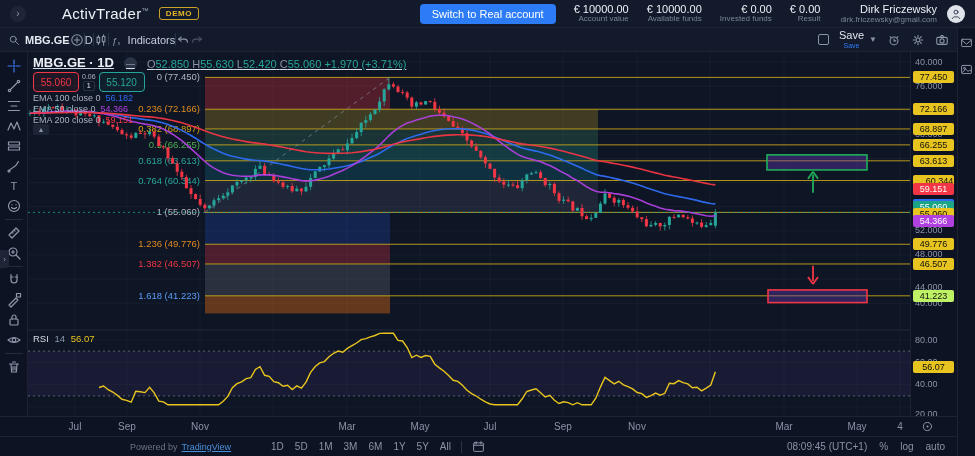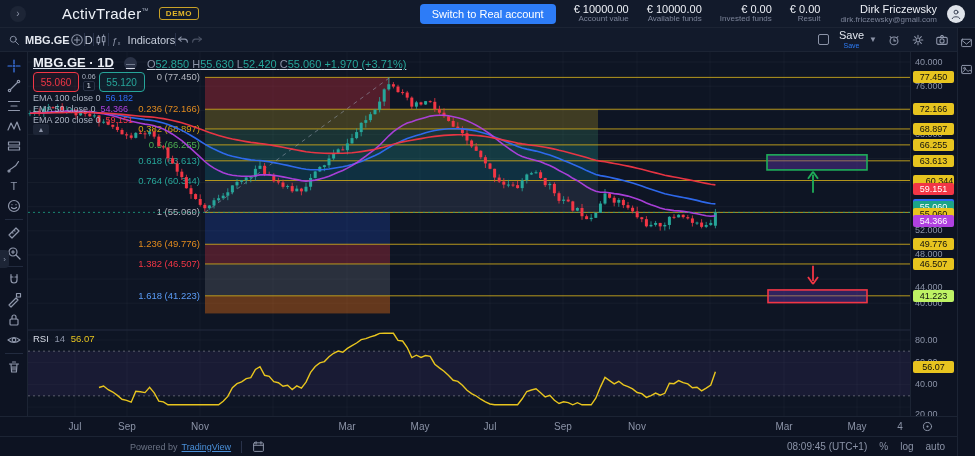--- a/index.html
+++ b/index.html
@@ -789,20 +789,30 @@
       <div class="ttick" style="left: 637px;">Nov</div>
       <div class="ttick major" style="left: 710px;">2025</div>
       <div class="ttick" style="left: 784px;">Mar</div>
       <div class="ttick" style="left: 857px;">May</div>
       <div class="ttick" style="left: 900px;">4</div>
     </div>
 
   <div id="bottom-bar">
     <span class="pb">Powered by</span>
     <span class="tv">TradingView</span>
+    <div class="ranges">
+      <span>1D</span>
+      <span>5D</span>
+      <span>1M</span>
+      <span>3M</span>
+      <span>6M</span>
+      <span>1Y</span>
+      <span>5Y</span>
+      <span>All</span>
+    </div>
     <div class="bsep"></div>
     <svg class="ic" width="13" height="13" viewBox="0 0 16 16">
         <rect x="2" y="3.5" width="12" height="10.5" rx="1"></rect>
         <path d="M2 6.5 H14 M5 2 V5 M11 2 V5"></path>
       </svg>
     <div class="right">
       <span class="clock">08:09:45 (UTC+1)</span>
       <span>%</span>
       <span>log</span>
       <span>auto</span>

